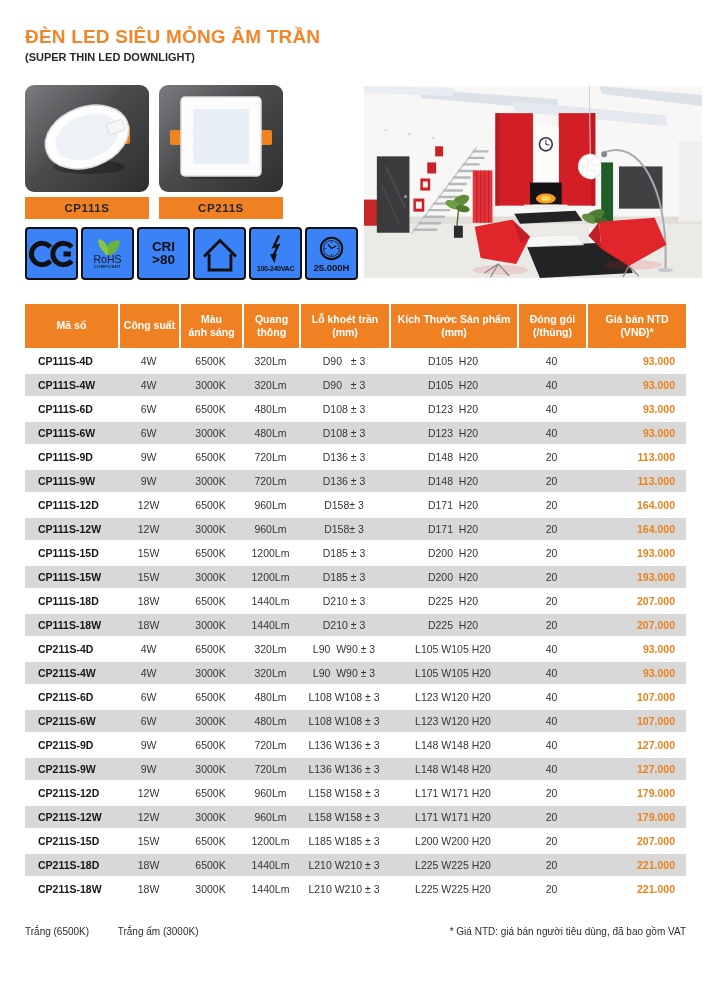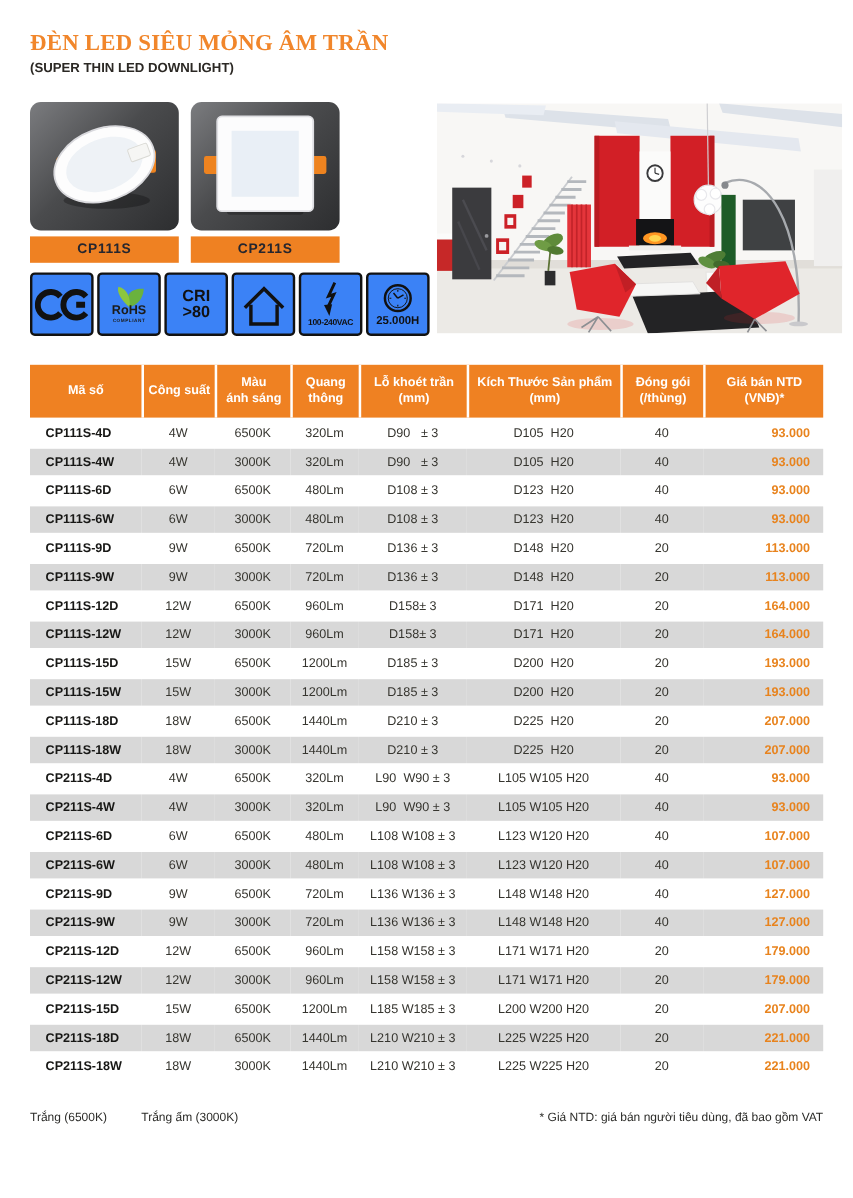--- a/index.html
+++ b/index.html
@@ -6,21 +6,21 @@
     --orange:#EF8122;
     --row-gray:#D8D8D8;
     --price:#E8831D;
     --ink:#2F2E2B;
   }
   *{margin:0;padding:0;box-sizing:border-box;}
   body{background:#fff;font-family:"Liberation Sans","DejaVu Sans",sans-serif;color:var(--ink);}
   .page{width:711px;height:998px;background:#fff;position:relative;padding:26px 25px 0 25px;overflow:hidden;}
 
   
-  .title{font-size:19px;font-weight:700;color:#F1862B;letter-spacing:.2px;font-family:Liberation Serif, serif;}
+  .title{font-size:19px;font-weight:700;color:#F1862B;letter-spacing:.2px;}
   .subtitle{font-size:11px;font-weight:700;color:#2B2824;margin-top:3px;}
 
   
   .top{display:flex;margin-top:22px;}
   .left-col{width:336px;flex:none;}
   .products{display:flex;gap:10px;}
   .product-card{width:124px;}
   .product-img{width:124px;height:107px;border-radius:9px;
     background:linear-gradient(135deg,#7b7c7f 0%,#4a4b4d 45%,#2d2e30 100%);
     overflow:hidden;position:relative;}
@@ -29,21 +29,21 @@
     font-size:11.5px;font-weight:700;color:#26262e;letter-spacing:.6px;}
 
   .photo{width:338px;height:192px;margin-left:auto;margin-right:-16px;margin-top:1px;flex:none;overflow:hidden;}
   .photo svg{display:block;}
 
   
   .badges{display:flex;gap:3px;margin-top:8px;}
   .badge{width:53px;height:53px;border:2.2px solid #121212;border-radius:4px;background:#3b82f6;
     display:flex;flex-direction:column;align-items:center;justify-content:center;overflow:hidden;}
   .badge .cri-line{font-size:13.5px;line-height:.95;font-weight:700;color:#111;}
-  .badge .rohs-name{font-size:10.5px;line-height:1;font-weight:700;color:#1b1b19;margin-top:-3px;text-align:right;}
+  .badge .rohs-name{font-size:10.5px;line-height:1;font-weight:400;color:#1b1b19;margin-top:-3px;text-align:right;}
   .badge .rohs-sub{font-size:3.9px;font-weight:700;letter-spacing:.45px;color:#1b1b19;}
   .badge .volt-label{font-size:7.1px;font-weight:700;letter-spacing:-.3px;color:#111;margin-top:1px;}
   .badge .life-label{font-size:9.5px;font-weight:700;color:#111;margin-top:0px;}
 
   
   table.spec{width:661px;border-collapse:separate;border-spacing:0 2px;margin-top:22px;table-layout:fixed;}
   table.spec thead th{background:var(--orange);color:#fff;font-size:10.5px;font-weight:700;
     height:44px;vertical-align:middle;text-align:center;padding:0 2px;}
   table.spec thead th div{line-height:1.25;}
   table.spec thead th + th{border-left:2.5px solid #fff;}

